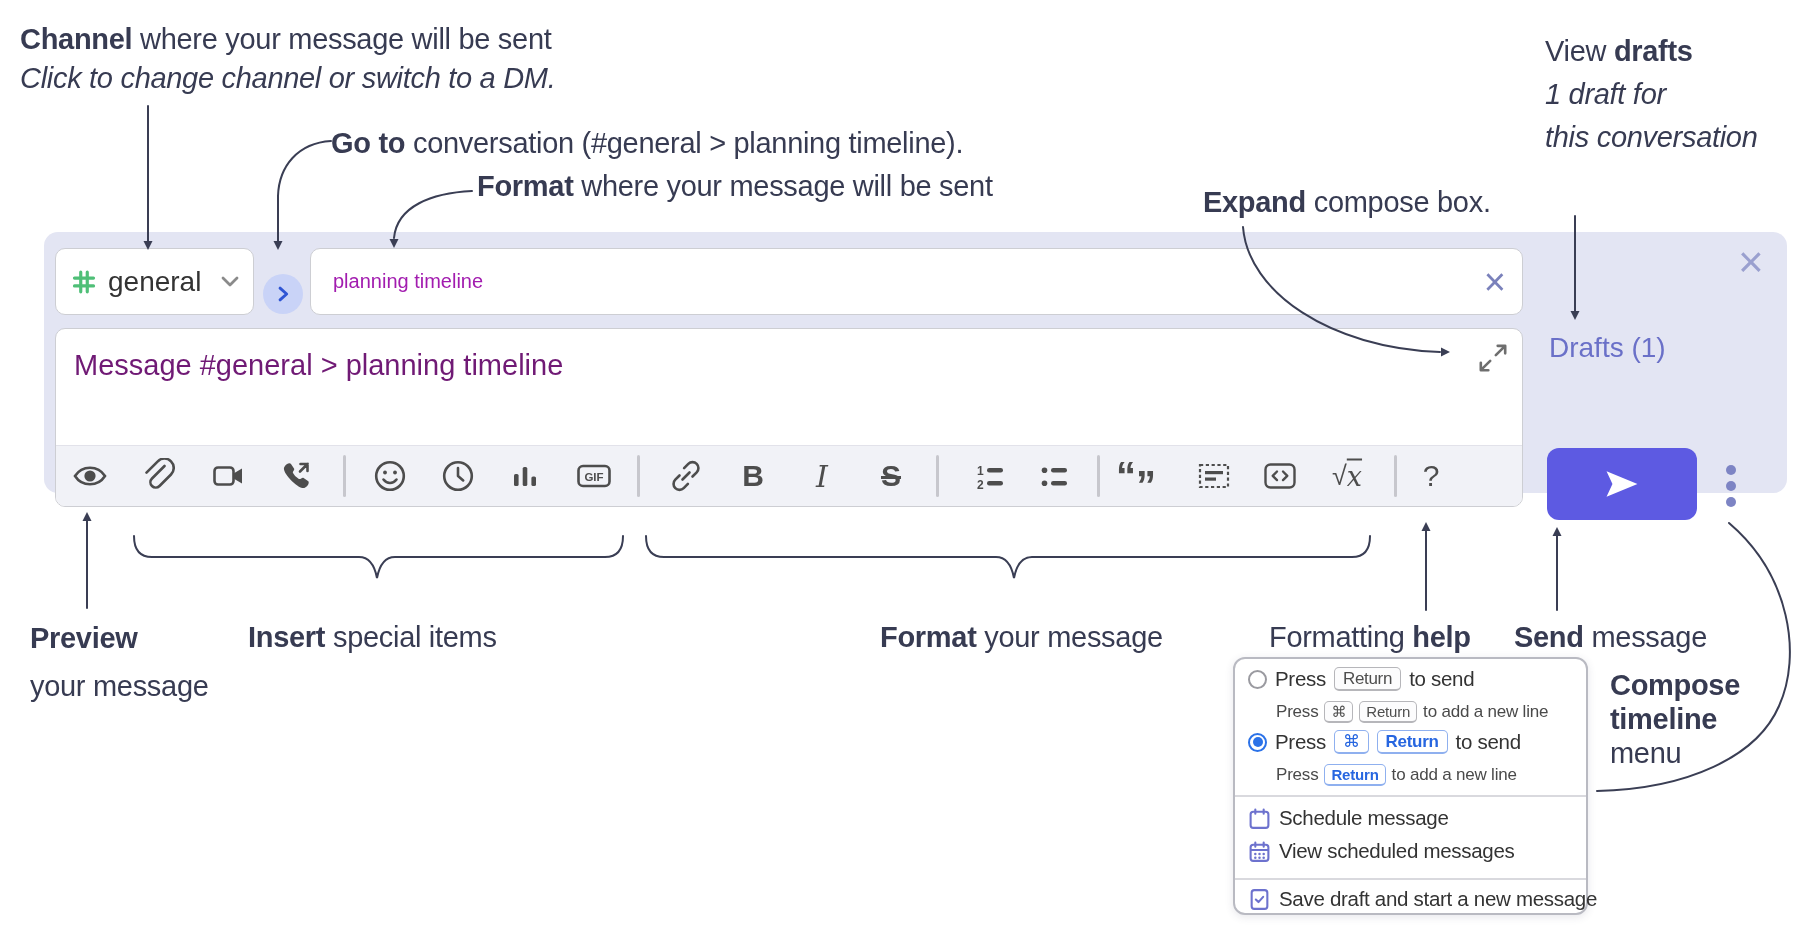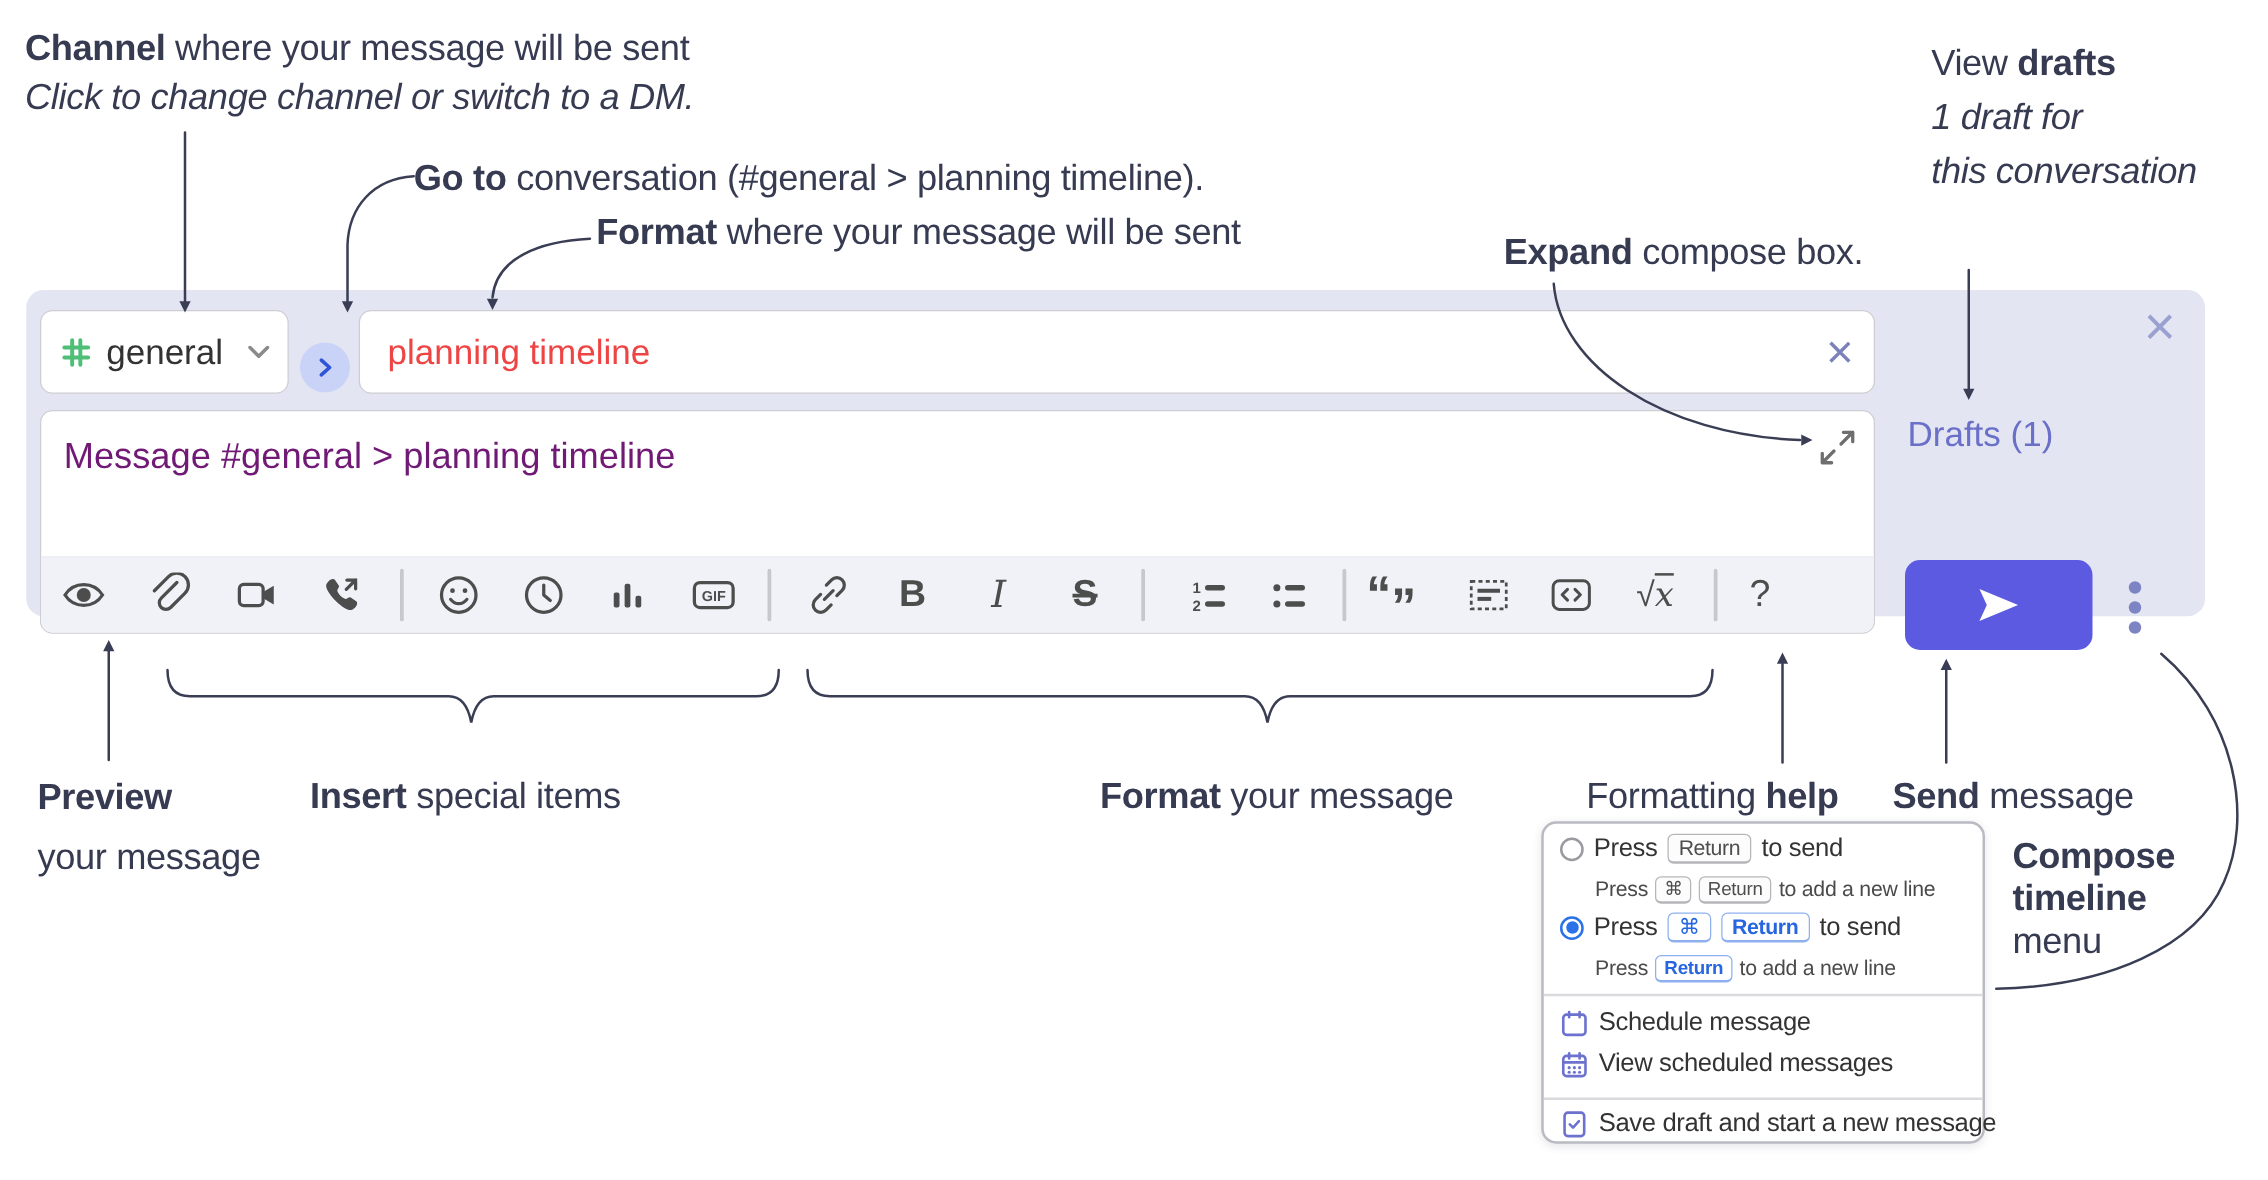--- a/index.html
+++ b/index.html
@@ -4,32 +4,32 @@
 <style>
   html,body{margin:0;padding:0;background:#fff;}
   .stage{position:relative;width:1814px;height:944px;overflow:hidden;
          font-family:"Liberation Sans",sans-serif;color:#373b52;}
   .ann{position:absolute;font-size:29px;letter-spacing:-0.3px;line-height:39px;
        color:#373b52;white-space:nowrap;}
   .ann b{font-weight:700;}
   .it{font-style:italic;}
   svg.overlay{position:absolute;left:0;top:0;pointer-events:none;}
   
-  .compose{position:absolute;left:21px;top:232px;width:1743px;height:261px;
+  .compose{position:absolute;left:44px;top:232px;width:1743px;height:261px;
            background:#e3e5f3;border-radius:14px;}
   .whitebox{position:absolute;background:#fff;border:1.5px solid #cdced3;
             border-radius:10px;box-sizing:border-box;}
   .chan{left:11px;top:16px;width:199px;height:67px;display:flex;align-items:center;
         padding:0 14px;gap:10px;cursor:pointer;}
   .chan .lbl{font-size:28px;color:#333;flex:1;}
   .jump{position:absolute;left:219px;top:42px;width:40px;height:40px;border-radius:50%;
         background:#c9d3f7;display:flex;align-items:center;justify-content:center;cursor:pointer;}
   .topicbox{left:266px;top:16px;width:1213px;height:67px;display:flex;align-items:center;}
   .topicbox input{border:none;outline:none;flex:1;font-family:"Liberation Sans",sans-serif;
-        font-size:28px;color:#ef4444;padding:0 0 0 22px;background:transparent;}
+        font-size:20px;color:#a21caf;padding:0 0 0 22px;background:transparent;}
   .xbtn{font-size:38px;font-weight:300;color:#7a81bb;line-height:30px;padding:0 16px;cursor:pointer;}
   .closex{position:absolute;left:1694px;top:8px;font-size:44px;font-weight:300;
           color:#9aa0cf;cursor:pointer;line-height:44px;}
   .msgwrap{left:11px;top:96px;width:1468px;height:179px;padding:0;}
   .msgarea{position:absolute;left:0;top:0;right:0;height:119px;}
   .placeholder{position:absolute;left:18px;top:20px;font-size:29px;color:#701a75;}
   .expand{position:absolute;right:14px;top:14px;cursor:pointer;}
   .tbar{position:absolute;left:0;right:0;bottom:0;height:60px;background:#f1f2f7;
         border-top:1px solid #e2e2ea;border-radius:0 0 9px 9px;}
   .ti{position:absolute;top:30px;transform:translate(-50%,-50%);display:flex;

